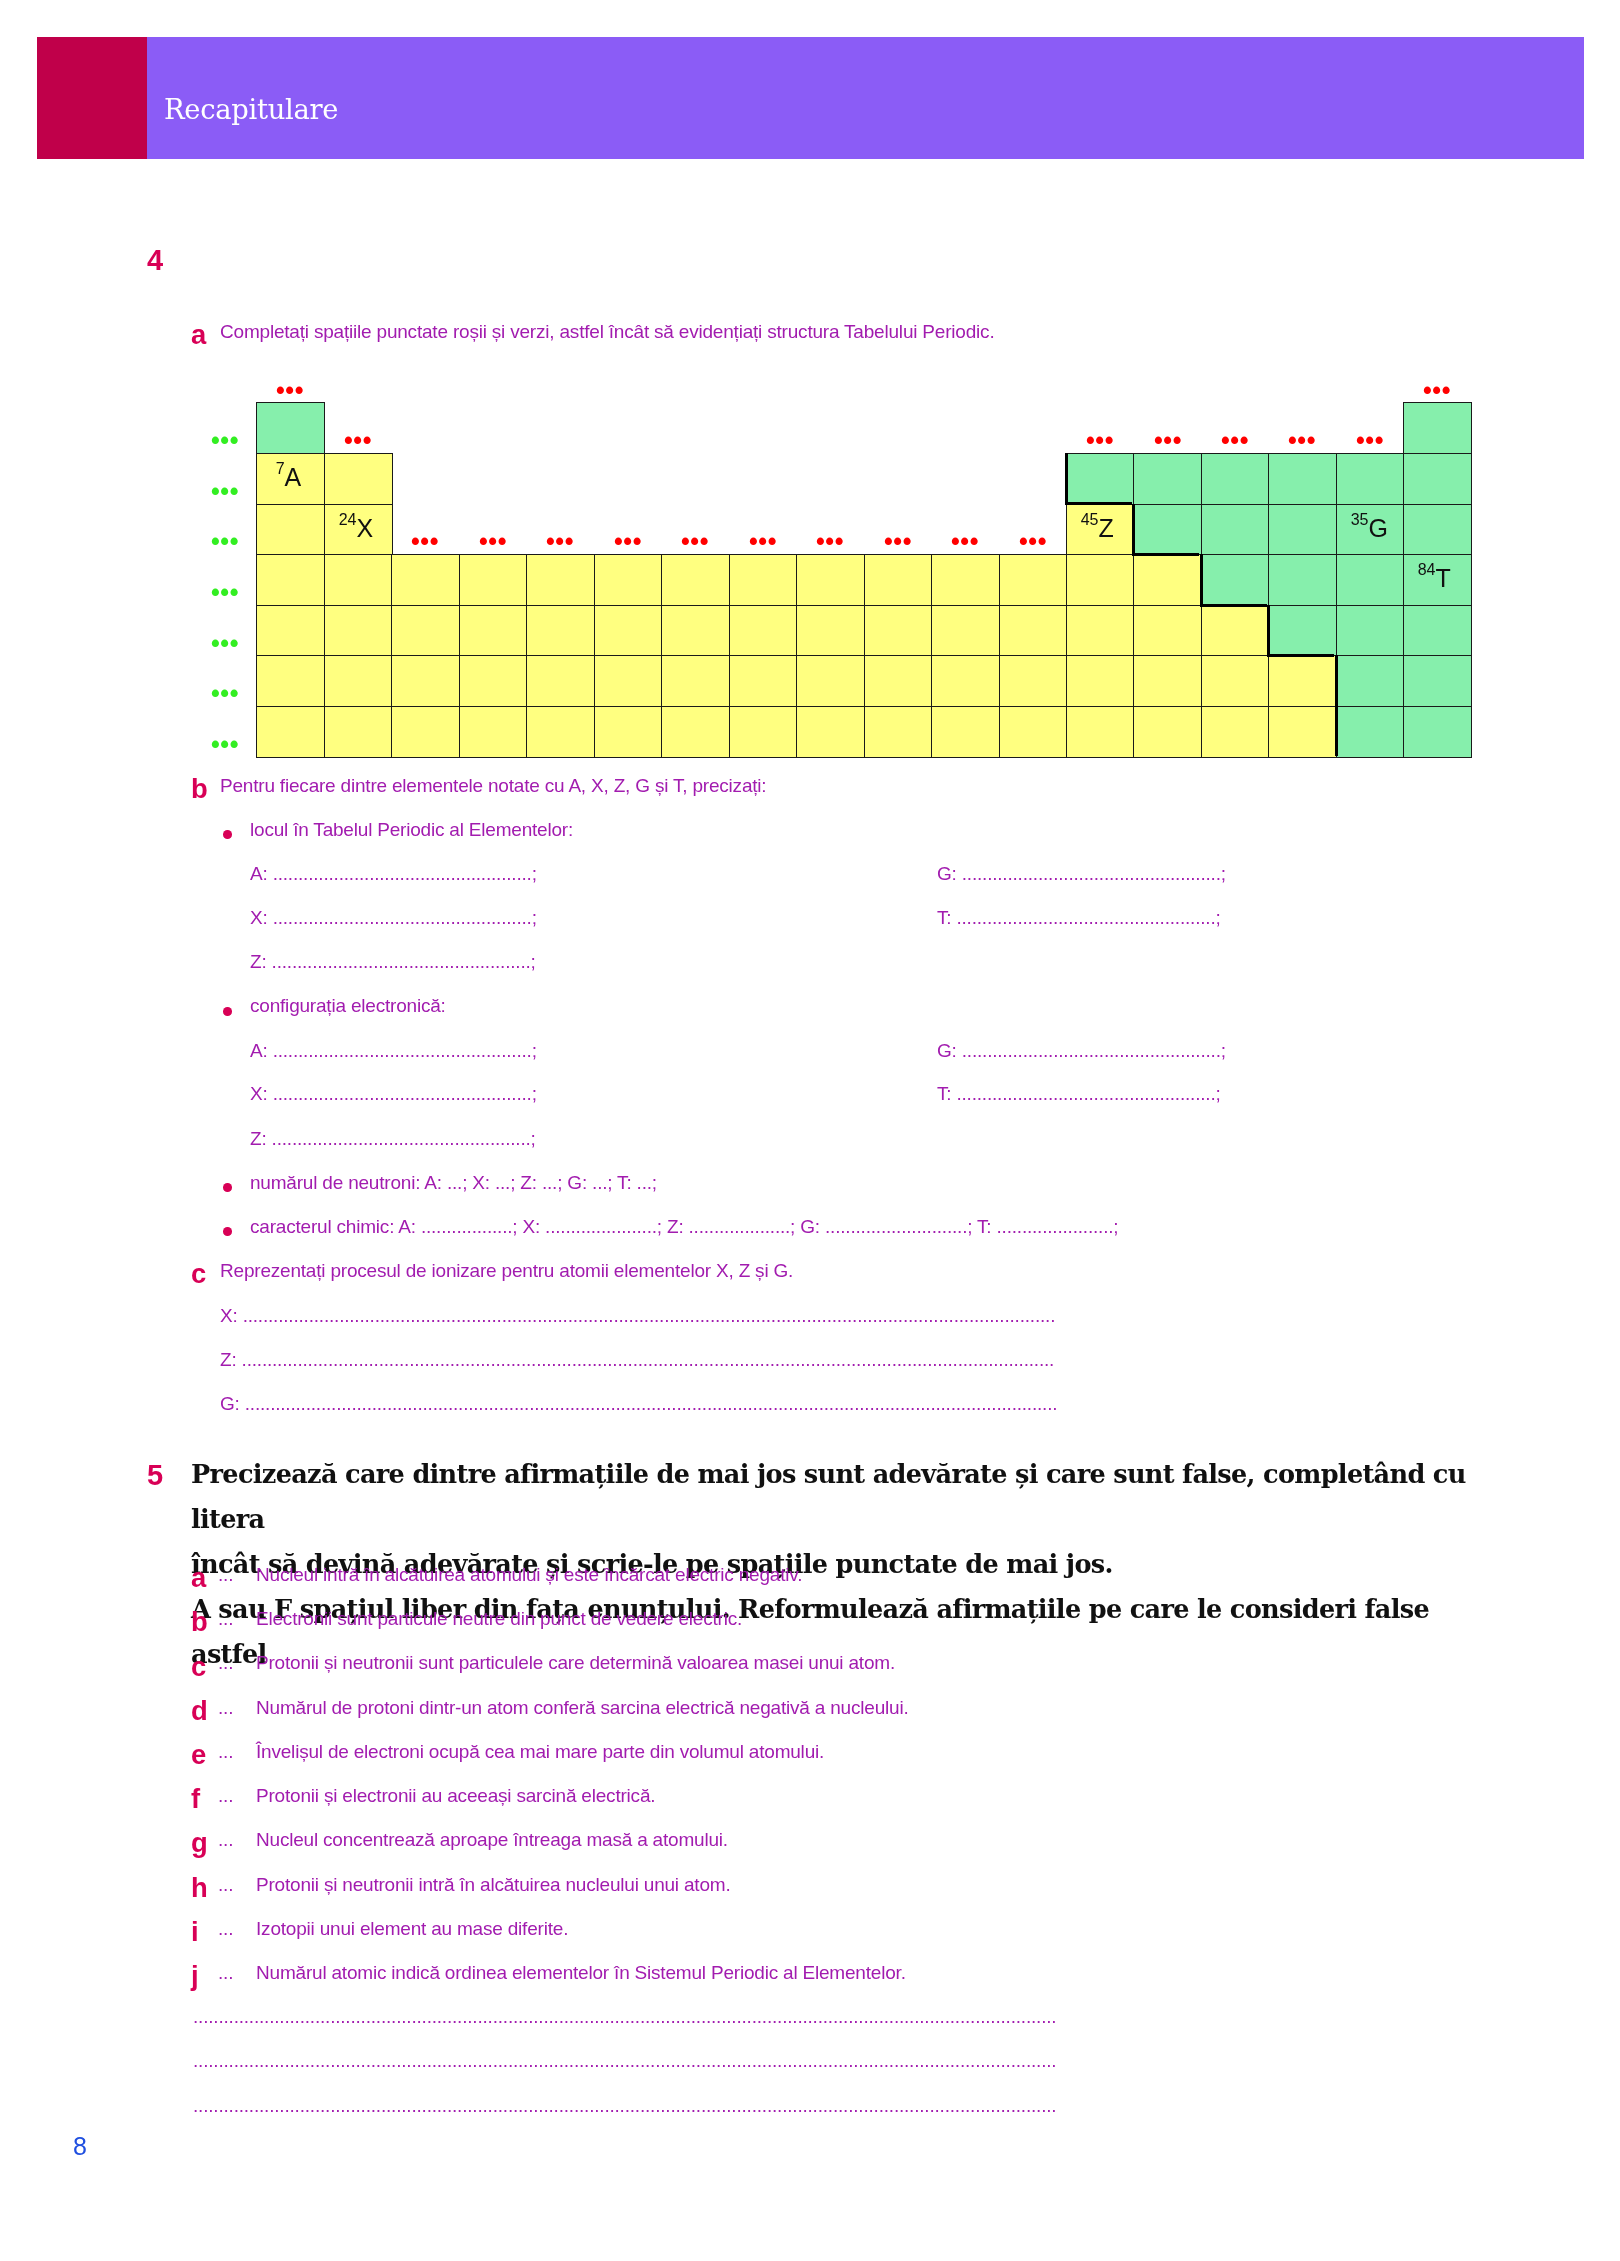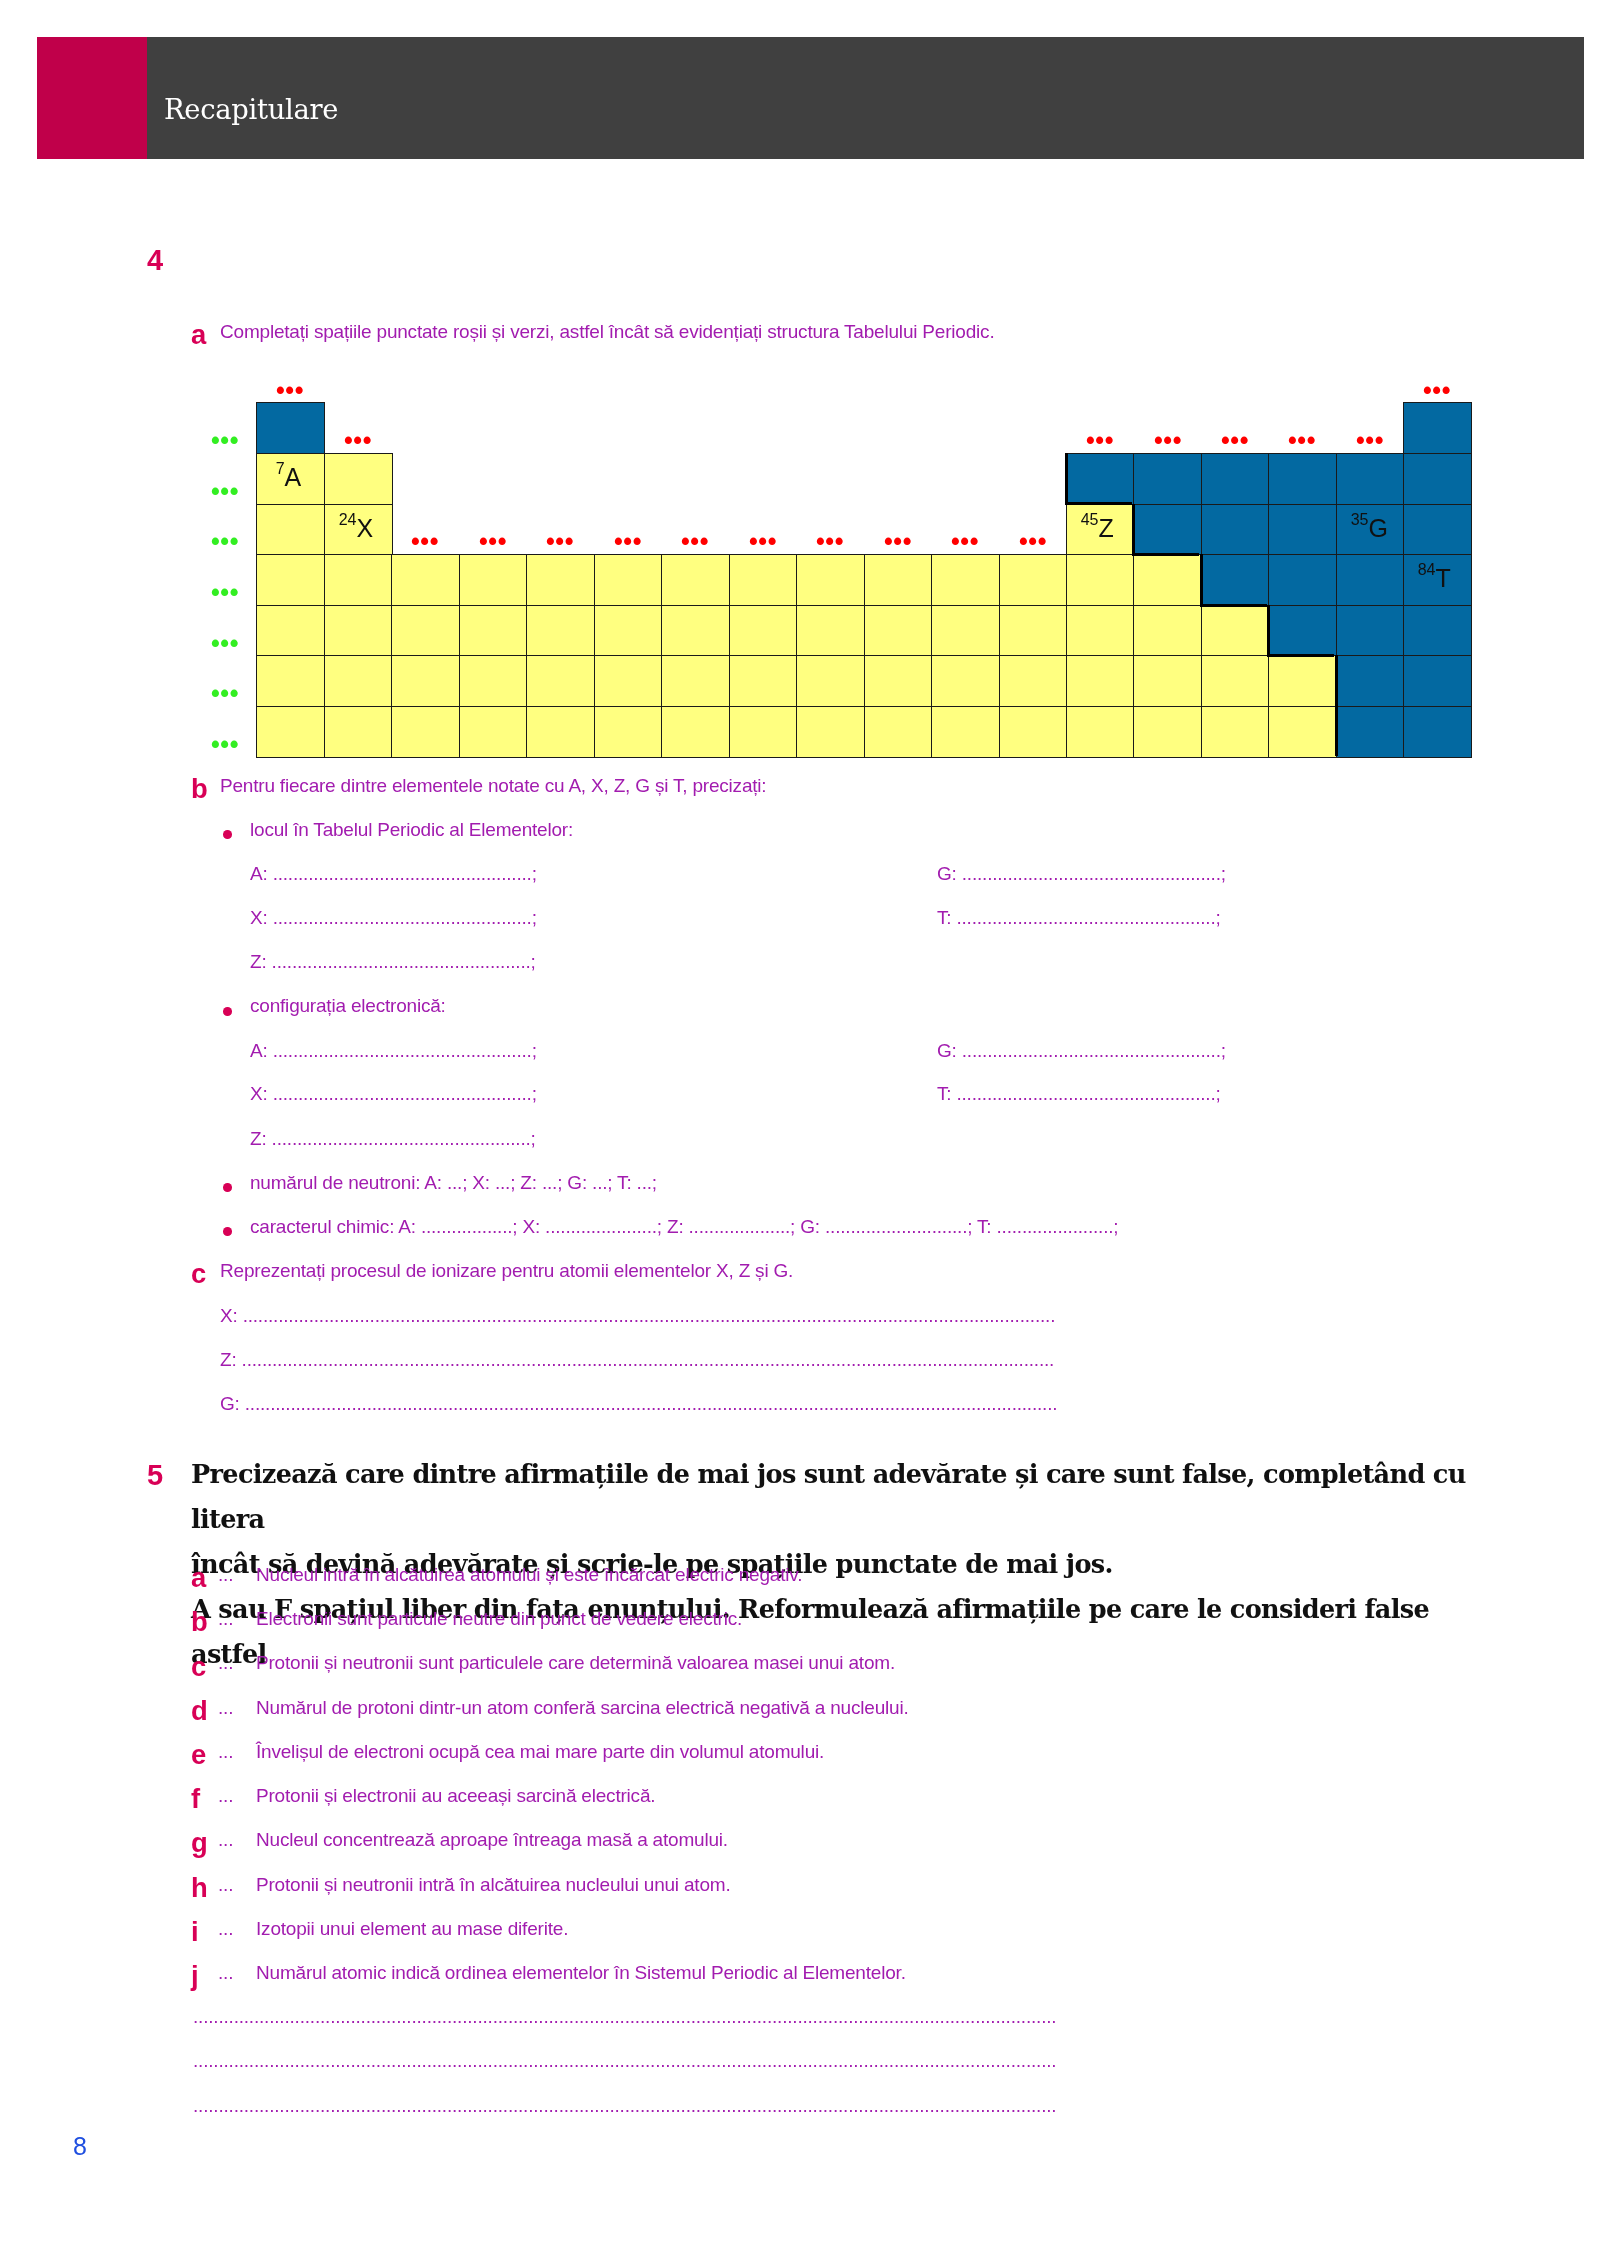--- a/index.html
+++ b/index.html
@@ -1,37 +1,37 @@
 <!DOCTYPE html>
 <html style="font-size:10px"><head>
 <meta charset="utf-8">
 <style>
   html, body { margin: 0; padding: 0; background: #ffffff; }
   body { width: 1620px; height: 2261px; position: relative; overflow: hidden;
          font-family: "Liberation Sans", sans-serif; color: #1a1a1a; }
 
   
-  .header { position: absolute; left: 37px; top: 37px; width: 1547px; height: 122px; background: #404040; }
+  .header { position: absolute; left: 37px; top: 37px; width: 1547px; height: 122px; background: #8b5cf6; }
   .header .tab { position: absolute; left: 0; top: 0; width: 110px; height: 122px; background: #c0004a; }
   .header .title { position: absolute; left: 127px; top: 57px; font-family: "DejaVu Serif", serif;
                    font-size: 27.4px; color: #ffffff; letter-spacing: -0.3px; }
 
   .ex-num { position: absolute; font-family: "Liberation Sans", sans-serif; font-weight: bold;
             font-size: 29px; color: #d80056; }
   .ex-text { position: absolute; font-family: "DejaVu Serif", serif; font-weight: bold;
              font-size: 25.6px; line-height: 45px; color: #111; letter-spacing: -0.7px; }
   .sub-letter { position: absolute; font-weight: bold; font-size: 27.4px; color: #d80056; }
   .body-text { position: absolute; font-size: 19px; color: #a21caf; white-space: nowrap; letter-spacing: -0.2px; }
   .bullet { position: absolute; width: 8.7px; height: 8.7px; border-radius: 50%; background: #d80056; }
 
   
   .pt { position: absolute; left: 0; top: 0; }
   .cell { position: absolute; box-sizing: border-box; border: 1.2px solid #1a1a1a; }
   .cell.y { background: #ffff80; }
-  .cell.c { background: #0369a1; }
+  .cell.c { background: #86efac; }
   .cell .lbl { position: absolute; font-family: "Liberation Sans", sans-serif; font-size: 25px; color: #111; }
   .cell .lbl sup { font-size: 16px; position: relative; top: -2.5px; }
   .dots { position: absolute; font-weight: bold; font-size: 25px; letter-spacing: 0.6px; line-height: 12.5px; height: 12.5px; }
   .dots.red { color: #ff0000; }
   .dots.green { color: #33ee22; }
   .thick { position: absolute; background: #000; }
 
   .page-num { position: absolute; left: 73px; top: 2132px; font-size: 25px; color: #1f4fe0; }
 </style>
 </head>

